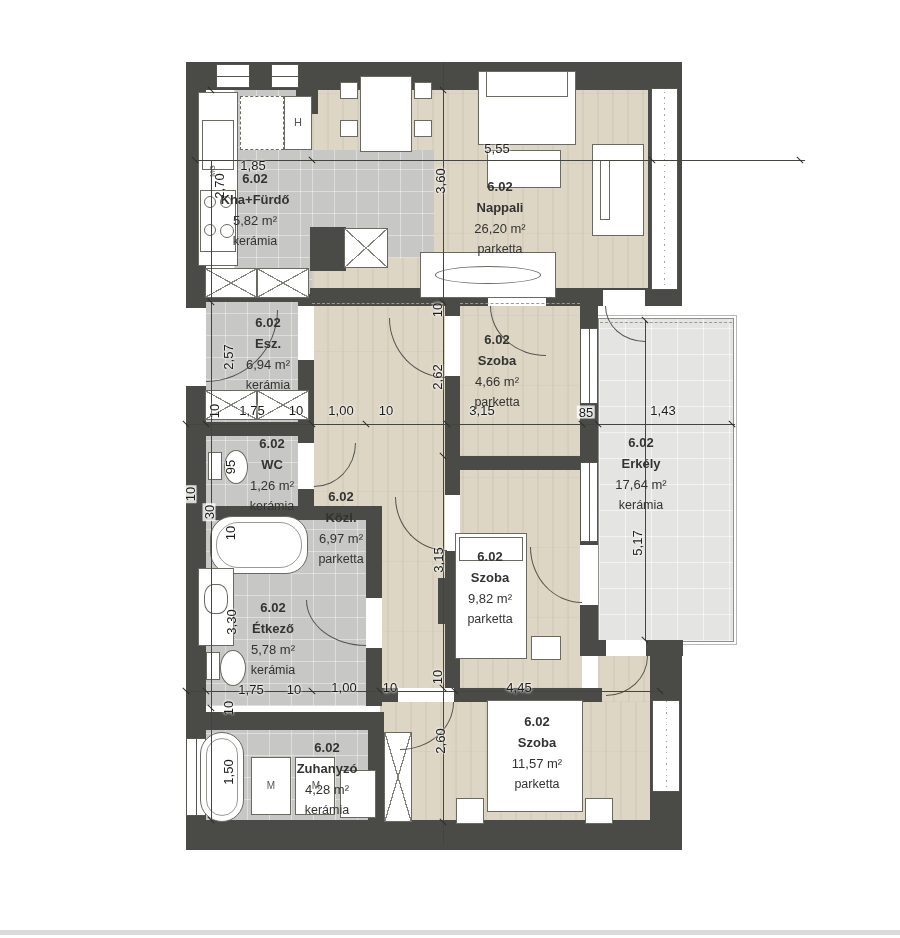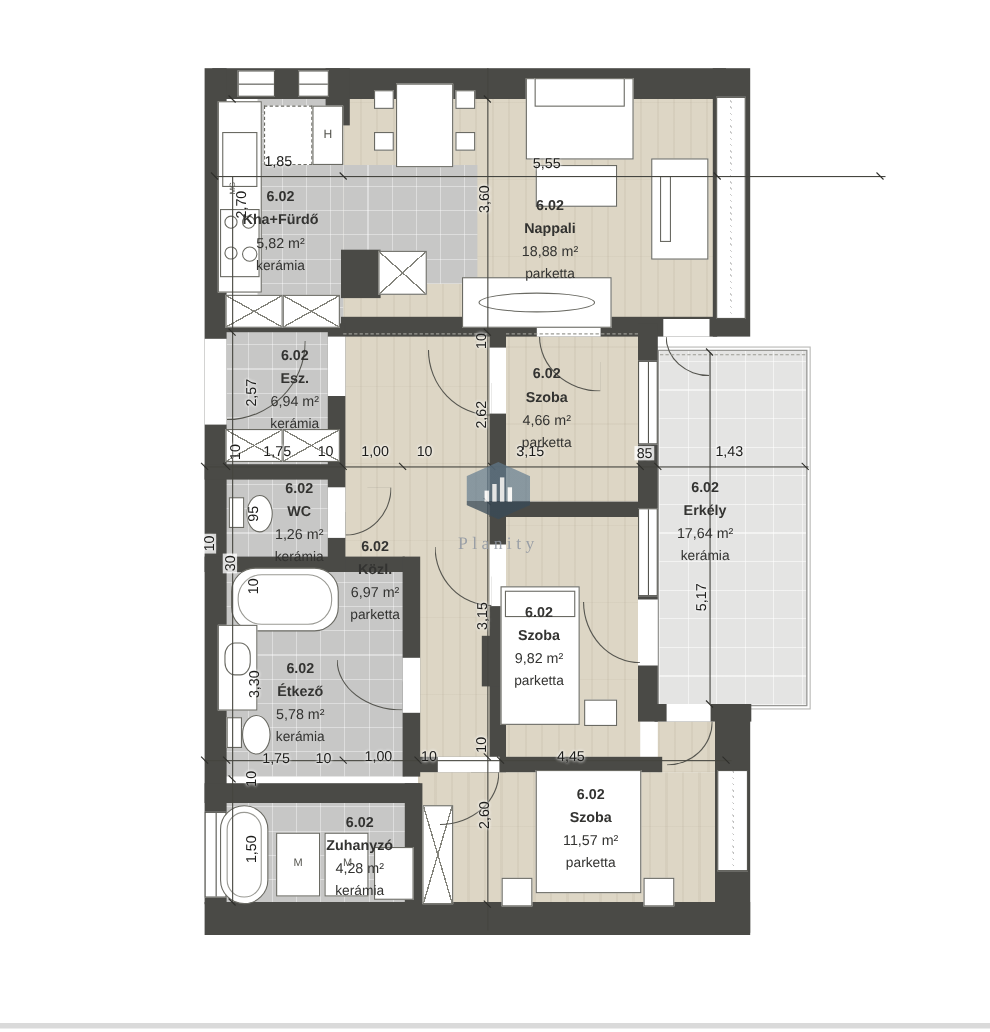--- a/index.html
+++ b/index.html
@@ -225,21 +225,21 @@
   <div class="tick" style="left:443px;top:688px"></div>
   <div class="tick" style="left:443px;top:822px"></div>
   <div class="tick" style="left:211px;top:90px"></div>
   <div class="tick" style="left:211px;top:302px"></div>
   <div class="tick" style="left:211px;top:510px"></div>
   <div class="tick" style="left:211px;top:708px"></div>
   <div class="tick" style="left:211px;top:820px"></div>
   <div class="tick" style="left:645px;top:320px"></div>
   <div class="tick" style="left:645px;top:640px"></div>
 
-  <div class="dim" style="left:253px;top:146px">1,85</div>
+  <div class="dim" style="left:253px;top:165px">1,85</div>
   <div class="dim" style="left:497px;top:148px">5,55</div>
   <div class="dim rot" style="left:440px;top:181px">3,60</div>
   <div class="dim rot" style="left:219px;top:186px">2,70</div>
   <div class="dim rot" style="left:228px;top:357px">2,57</div>
   <div class="dim rot" style="left:214px;top:411px">10</div>
   <div class="dim" style="left:252px;top:410px">1,75</div>
   <div class="dim" style="left:296px;top:410px">10</div>
   <div class="dim" style="left:341px;top:410px">1,00</div>
   <div class="dim" style="left:386px;top:410px">10</div>
   <div class="dim" style="left:482px;top:410px">3,15</div>
@@ -266,21 +266,21 @@
 
   <div class="rl" style="left:255px;top:168px">
     <div class="u">6.02</div>
     <div class="n">Kha+Fürdő</div>
     <div class="a">5,82 m²</div>
     <div class="f">kerámia</div>
   </div>
   <div class="rl" style="left:500px;top:176px">
     <div class="u">6.02</div>
     <div class="n">Nappali</div>
-    <div class="a">18,88 m²</div>
+    <div class="a">26,20 m²</div>
     <div class="f">parketta</div>
   </div>
   <div class="rl" style="left:268px;top:312px">
     <div class="u">6.02</div>
     <div class="n">Esz.</div>
     <div class="a">6,94 m²</div>
     <div class="f">kerámia</div>
   </div>
   <div class="rl" style="left:272px;top:433px">
     <div class="u">6.02</div>
@@ -329,26 +329,15 @@
     <div class="n">Szoba</div>
     <div class="a">11,57 m²</div>
     <div class="f">parketta</div>
   </div>
 
   <div class="appl" style="left:298px;top:122px;font-size:11px">H</div>
   <div class="appl" style="left:271px;top:785px">M</div>
   <div class="appl" style="left:316px;top:785px">M</div>
   <div class="appl rot" style="left:212px;top:171px;font-size:7px">MG</div>
 
-  <div id="wm">
-    <div class="hex">
-      <span class="bars">
-        <i style="height:10px"></i>
-          <i style="height:16px"></i>
-          <i style="height:22px"></i>
-          <i style="height:13px"></i>
-      </span>
-    </div>
-    <div class="brand">Planity</div>
-  </div>
 
   <div class="footerline"></div>
 </div>
 
 </body></html>

